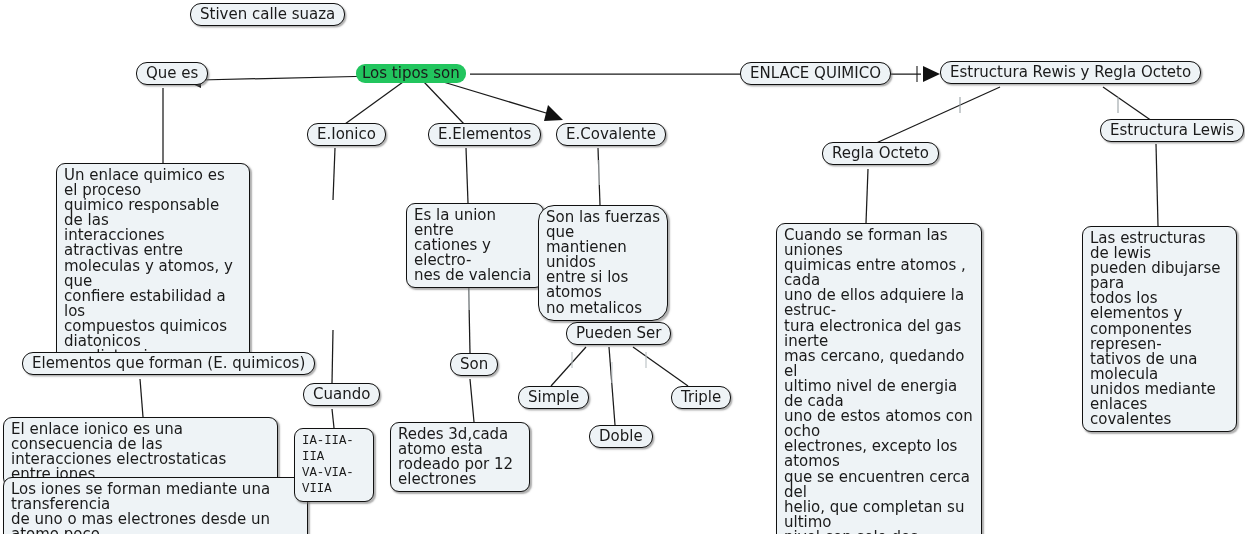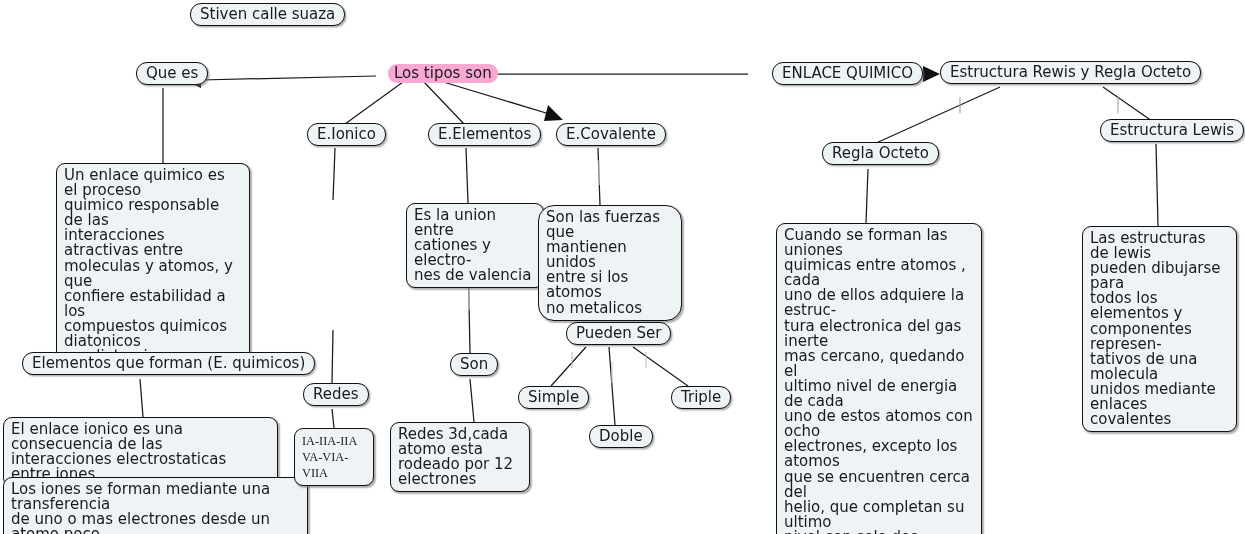--- a/index.html
+++ b/index.html
@@ -35,21 +35,21 @@
     padding: 4px 7px;
     white-space: pre-line;
     box-shadow: 1.5px 1.5px 1.5px rgba(110,110,110,0.55);
   }
   .node.pill {
     border-radius: 11px;
     text-align: center;
     padding: 3px 9px;
   }
   .node.serif {
-    font-family: Liberation Serif, serif;
+    font-family: Liberation Mono, monospace;
     font-size: 12.3px;
     line-height: 16px;
   }
   .node.plain {
     text-align: left;
   }
 </style>
 </head>
 <body>
 
@@ -120,23 +120,23 @@
       <polygon points="201,72 201,88 184,80"></polygon>
       <polygon points="548,105 563,120 544,121"></polygon>
       <polygon points="923,66 923,82 940,74"></polygon>
     </g>
   </svg>
 
   <div class="node pill" style="left:190px; top:3px;">Stiven calle suaza</div>
 
   <div class="node pill" style="left:136px; top:62px;">Que es</div>
 
-  <div class="node plain" style="left:388px; top:64px; border:none; background:#f9a8d4; box-shadow:none; padding:2px 6px;">Los tipos son</div>
-
-  <div class="node pill" style="left:772px; top:62px;">ENLACE QUIMICO</div>
+  <div class="node plain" style="left:356px; top:64px; border:none; background:#22c55e; box-shadow:none; padding:2px 6px;">Los tipos son</div>
+
+  <div class="node pill" style="left:740px; top:62px;">ENLACE QUIMICO</div>
 
   <div class="node pill" style="left:940px; top:61px;">Estructura Rewis y Regla Octeto</div>
 
   <div class="node pill" style="left:307px; top:123px;">E.Ionico</div>
 
   <div class="node pill" style="left:428px; top:123px;">E.Elementos</div>
 
   <div class="node pill" style="left:556px; top:123px;">E.Covalente</div>
 
   <div class="node pill" style="left:822px; top:142px;">Regla Octeto</div>
@@ -149,21 +149,21 @@
 moleculas y atomos, y que
 confiere estabilidad a los
 compuestos quimicos diatonicos
 y poliatomicos</div>
 
 
   <div class="node plain" style="left:406px; top:203px; width:138px;">Es la union entre
 cationes y electro-
 nes de valencia</div>
 
-  <div class="node plain" style="left:538px; top:205px; width:144px;border-radius:16px;">Son las fuerzas que
+  <div class="node plain" style="left:538px; top:205px; width:130px;border-radius:16px;">Son las fuerzas que
 mantienen unidos
 entre si los atomos
 no metalicos</div>
 
   <div class="node plain" style="left:762px; top:223px; width:206px;margin-left:14px;">Cuando se forman las uniones
 quimicas entre atomos , cada
 uno de ellos adquiere la estruc-
 tura electronica del gas inerte
 mas cercano, quedando el
 ultimo nivel de energia de cada
@@ -183,21 +183,21 @@
 
   <div class="node pill" style="left:22px; top:352px;">Elementos que forman (E. quimicos)</div>
 
   <div class="node plain" style="left:3px; top:417px; width:275px;">El enlace ionico es una consecuencia de las
 interacciones electrostaticas entre iones</div>
 
   <div class="node plain" style="left:3px; top:477px; width:305px;">Los iones se forman mediante una transferencia
 de uno o mas electrones desde un atomo poco
 electronegativo a otro muy electronegativo</div>
 
-  <div class="node pill" style="left:303px; top:383px;">Redes</div>
+  <div class="node pill" style="left:303px; top:383px;">Cuando</div>
 
   <div class="node plain serif" style="left:294px; top:428px; width:80px;">IA-IIA-IIA
 VA-VIA-VIIA</div>
 
   <div class="node pill" style="left:450px; top:353px;">Son</div>
 
   <div class="node plain" style="left:390px; top:422px; width:140px;">Redes 3d,cada atomo esta
 rodeado por 12 electrones</div>
 
   <div class="node pill" style="left:566px; top:322px;">Pueden Ser</div>

